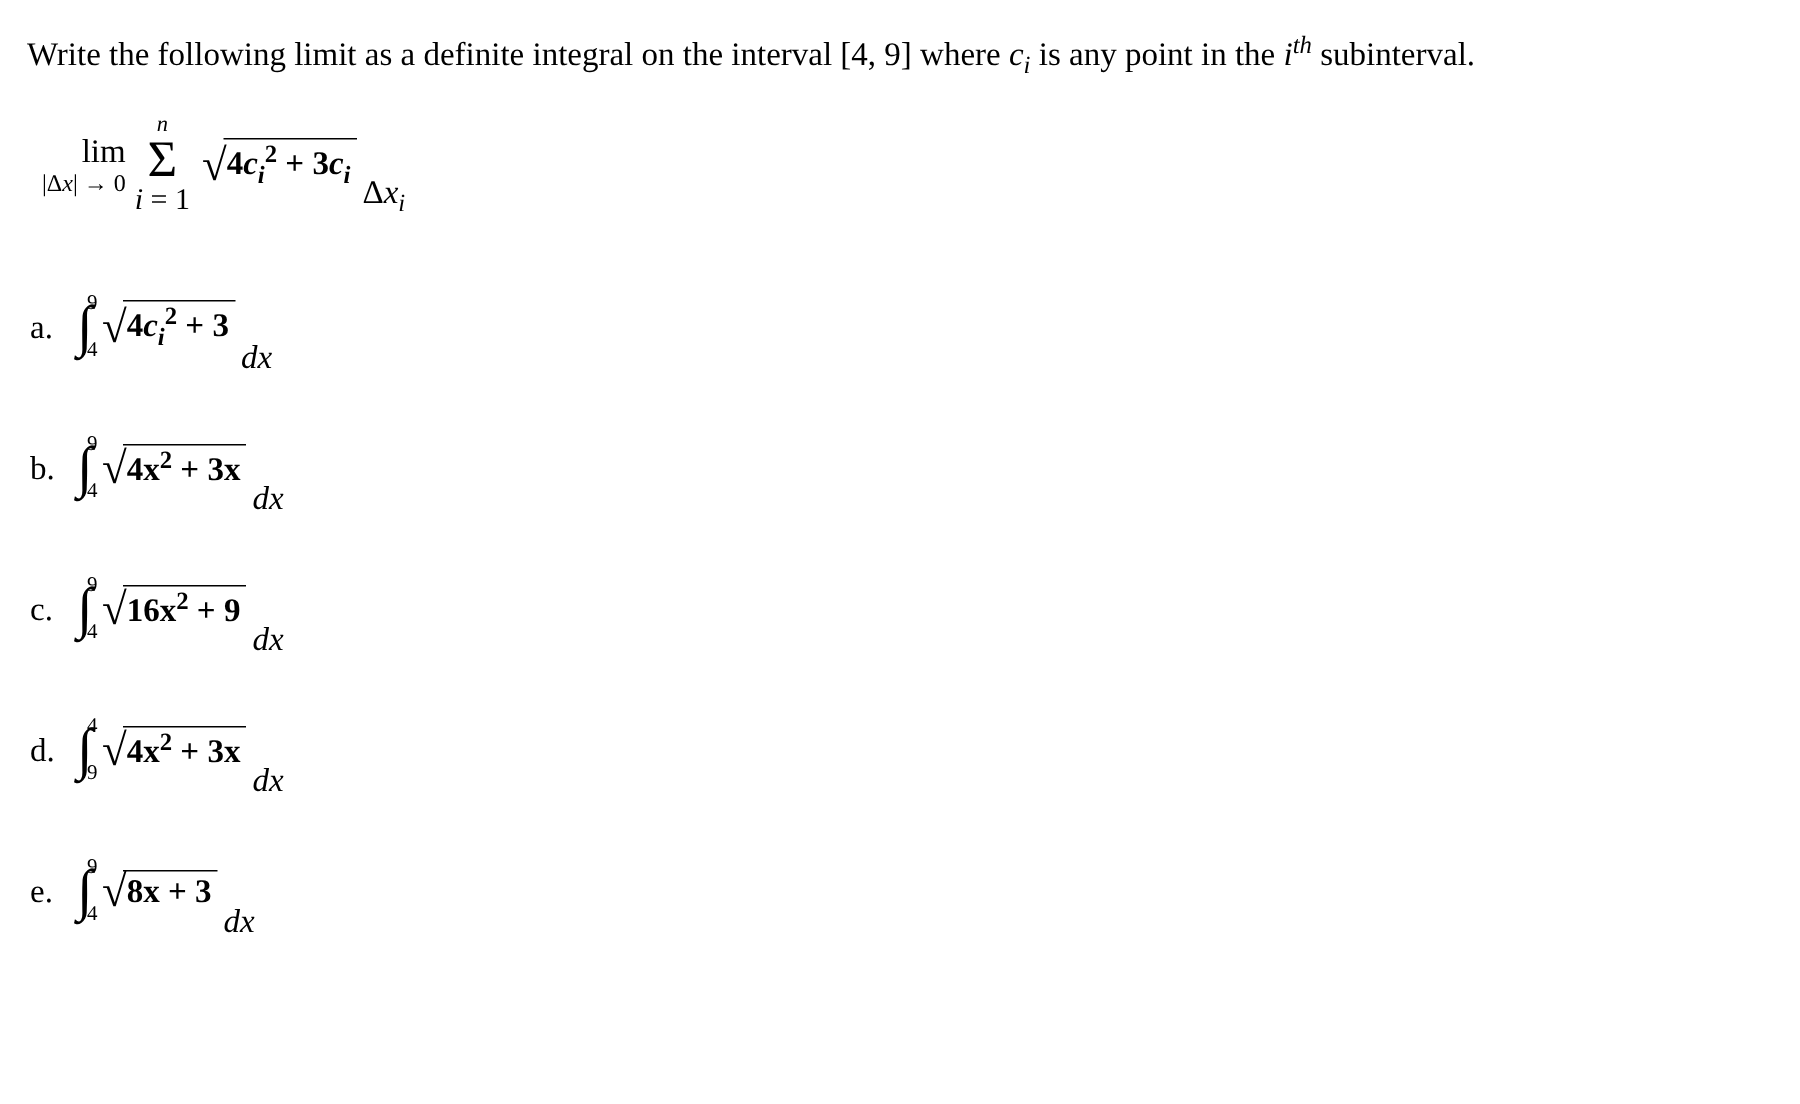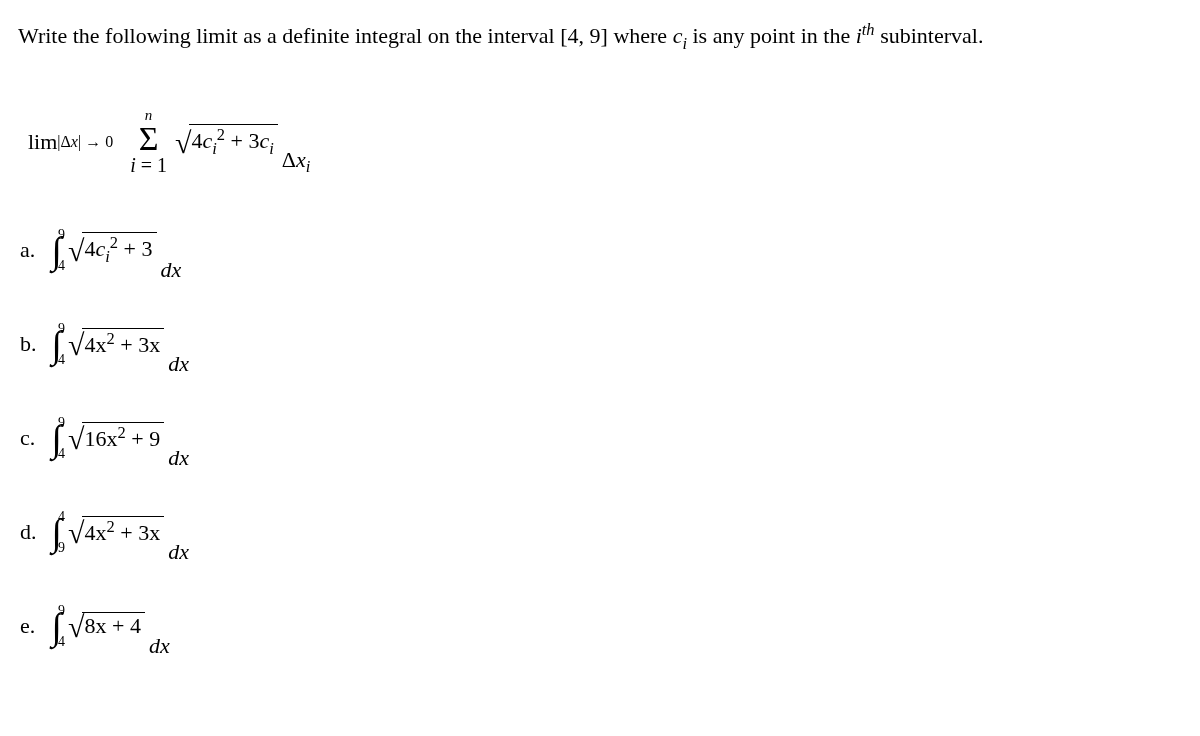--- a/index.html
+++ b/index.html
@@ -4,39 +4,39 @@
   <style>
     body {
       font-family: 'Times New Roman', serif;
       font-size: 22px;
       margin: 0;
       padding: 18px;
       background: #fff;
       color: #000;
     }
     .question {
-      margin-bottom: 52px;
+      margin-bottom: 20px;
       line-height: 1.4;
     }
     .sub { font-size: 0.75em; vertical-align: sub; }
     .sup { font-size: 0.75em; vertical-align: super; }
     .italic { font-style: italic; }
     
     .limit-expr {
       display: inline-flex;
       align-items: center;
       margin-left: 10px;
       margin-bottom: 40px;
     }
     .limit-part {
       display: inline-flex;
-      flex-direction: row;
-      align-items: center;
+      flex-direction: column;
+      align-items: flex-end;
       font-size: 20px;
-      margin-right: 17px;
+      margin-right: 6px;
     }
     .limit-part .lim { font-size: 22px; }
     .limit-part .cond { font-size: 16px; }
     
     .sum-part {
       display: inline-flex;
       flex-direction: column;
       align-items: center;
       margin-right: 8px;
     }
@@ -49,20 +49,21 @@
       align-items: center;
     }
     .sqrt-sign {
       font-size: 30px;
       line-height: 0.5;
       margin-right: -2px;
     }
     .sqrt-body {
       border-top: 1.5px solid #000;
       padding: 0 4px 2px 2px;
+      font-weight: bold;
     }
     
     .options {
       margin-left: 2px;
     }
     .option {
       display: flex;
       align-items: center;
       margin-bottom: 28px;
     }
@@ -179,21 +180,21 @@
   <div class="option">
     <span class="option-label">e.</span>
     <span class="integral">
       <span class="int-sym">
         <span class="upper">9</span>
         <span class="intsign">∫</span>
         <span class="lower">4</span>
       </span>
       <span class="sqrt-wrap">
         <span class="sqrt-sign">√</span>
-        <span class="sqrt-body"><span>8x + 4</span></span>
+        <span class="sqrt-body"><span>8x + 3</span></span>
       </span>
       <span class="after-sqrt italic">dx</span>
     </span>
   </div>
 
 </div>
 
 
 
 

